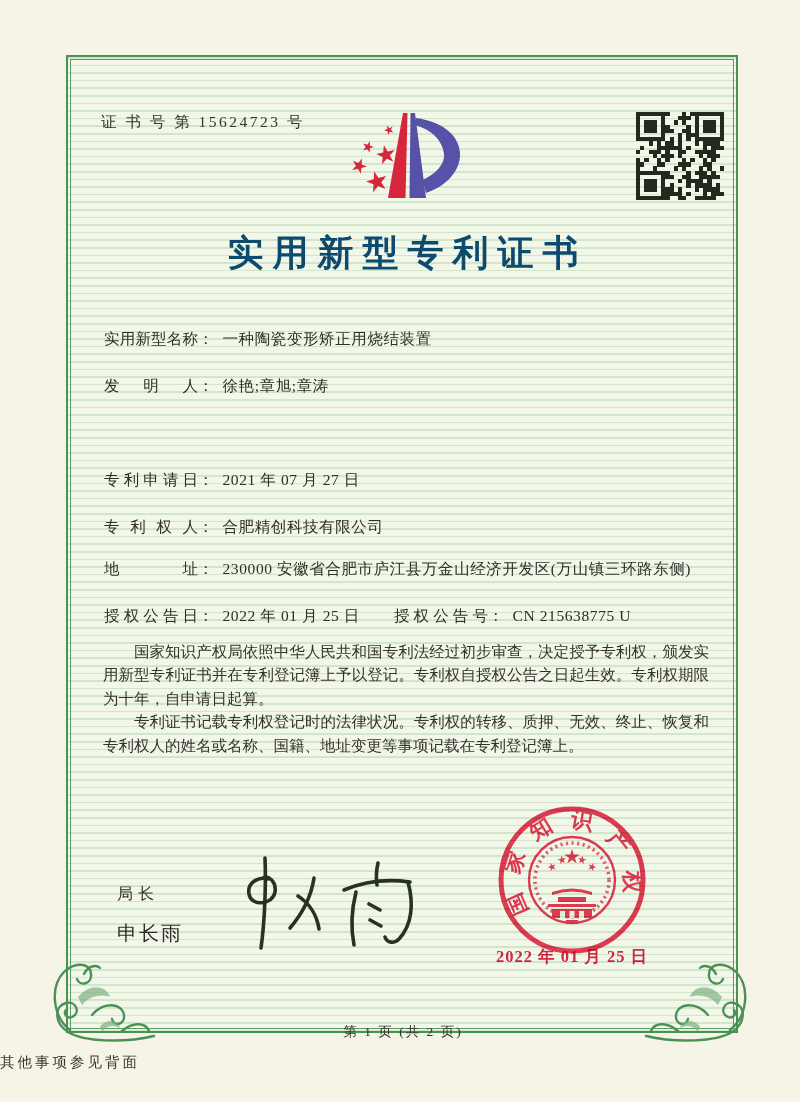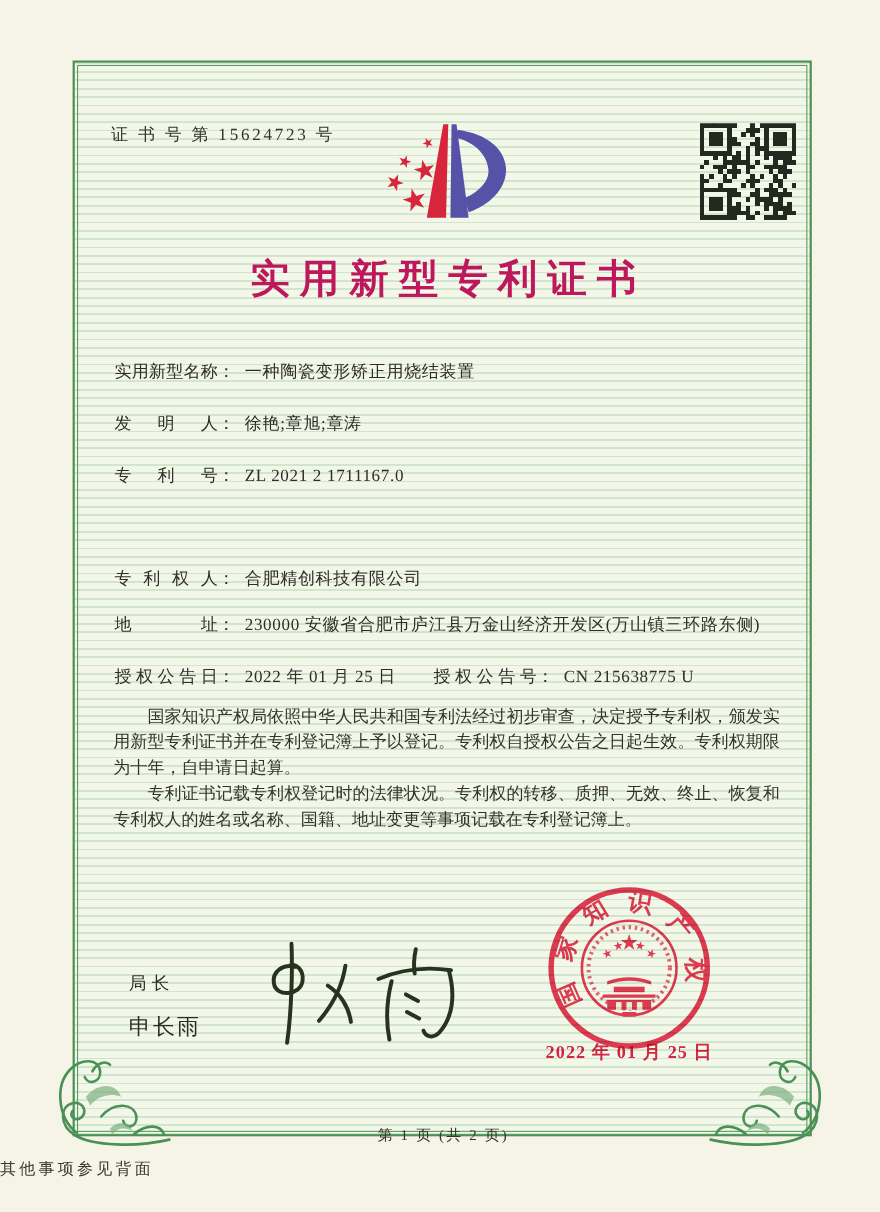--- a/index.html
+++ b/index.html
@@ -36,21 +36,21 @@
     font-size:15.5px;letter-spacing:2.5px;color:#34332c;
   }
   .logo{position:absolute;left:332px;top:110px;width:150px;height:106px;}
   .qr{position:absolute;left:636px;top:112px;width:88px;height:88px;}
   .qr svg{width:100%;height:100%;fill:#222a20;}
 
   .title{
     position:absolute;left:68px;top:229px;width:670px;
     text-align:center;font-size:36px;font-weight:700;
     letter-spacing:9px;padding-left:9px;box-sizing:border-box;
-    color:#be185d;
+    color:#0c4a6e;
   }
 
   
   .row{position:absolute;left:104px;width:620px;font-size:15.5px;line-height:22px;white-space:nowrap;}
   .flabel{
     display:inline-block;width:94px;vertical-align:top;
     text-align:justify;text-align-last:justify;
     letter-spacing:0;color:#2e2d27;
   }
   .fcolon{display:inline-block;margin-right:9px;vertical-align:top;}
@@ -367,22 +367,22 @@
   </div>
 
   <div class="title">实用新型专利证书</div>
 
   <div class="row" style="top:328px">
     <span class="flabel">实用新型名称</span><span class="fcolon">：</span><span class="fvalue">一种陶瓷变形矫正用烧结装置</span>
   </div>
   <div class="row" style="top:375px">
     <span class="flabel">发明人</span><span class="fcolon">：</span><span class="fvalue">徐艳;章旭;章涛</span>
   </div>
-  <div class="row" style="top:422px">
-    <span class="flabel">专利号</span><span class="fcolon">：</span><span class="fvalue">ZL 2021 2 1711167.0</span>
+  <div class="row" style="top:469px">
+    <span class="flabel">专利申请日</span><span class="fcolon">：</span><span class="fvalue">2021 年 07 月 27 日</span>
   </div>
   <div class="row" style="top:516px">
     <span class="flabel">专利权人</span><span class="fcolon">：</span><span class="fvalue">合肥精创科技有限公司</span>
   </div>
   <div class="row addr" style="top:558px">
     <span class="flabel">地址</span><span class="fcolon">：</span><span class="fvalue">230000 安徽省合肥市庐江县万金山经济开发区(万山镇三环路东侧)</span>
   </div>
   <div class="row" style="top:605px">
     <span class="flabel">授权公告日</span><span class="fcolon">：</span><span class="fvalue">2022 年 01 月 25 日</span><span class="flabel grant-pair2">授权公告号</span><span class="fcolon">：</span><span class="fvalue">CN 215638775 U</span>
   </div>

